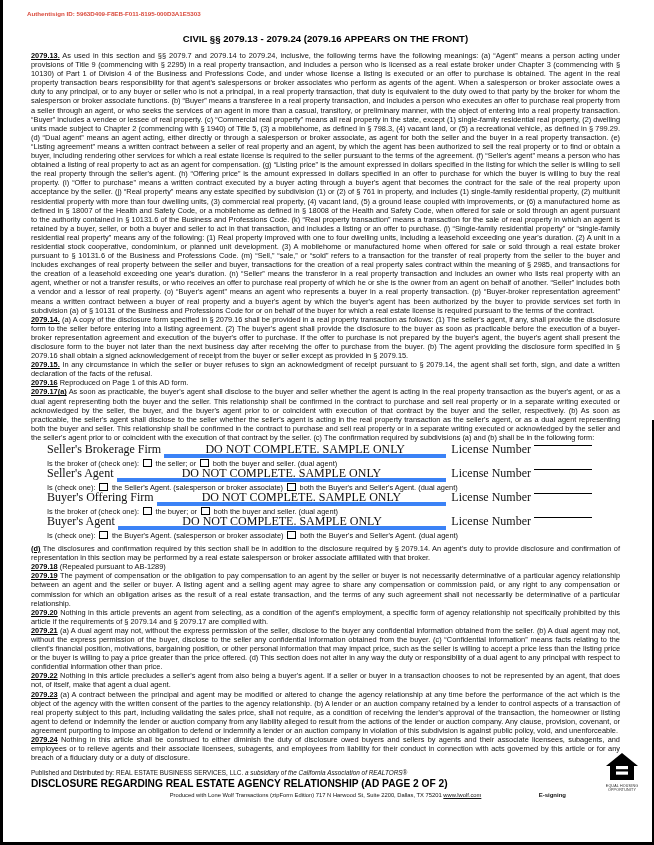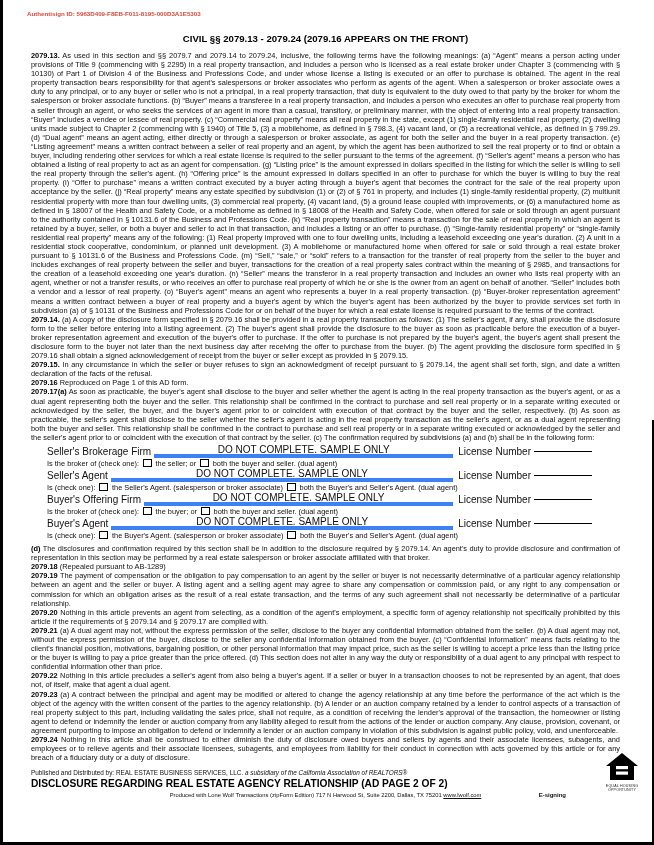--- a/index.html
+++ b/index.html
@@ -7,23 +7,23 @@
     position:relative;width:654px;height:845px;background:#fff;overflow:hidden;
     font-family:"Liberation Sans", sans-serif;color:#1c1c1c;box-sizing:border-box;
   }
   .edge-left{position:absolute;left:0;top:0;width:3px;height:845px;background:#000;}
   .edge-bottom{position:absolute;left:0;top:842px;width:654px;height:3px;background:#000;}
   .edge-right{position:absolute;right:0;top:420px;width:2px;height:425px;background:#000;}
   #content{padding:10px 34px 0 31px;}
   .authentisign{font-size:6.2px;color:#d94a3c;font-weight:bold;margin:0 0 8px -4px;}
   h1.title{font-size:9.6px;font-weight:bold;text-align:center;margin:16px 0 7px 0;color:#000;}
   p.st{font-size:7.4px;line-height:9.1px;text-align:justify;margin:0;color:#111;}
-  p.st b{color:#000;}
+  p.st b{color:#000;text-decoration:underline;}
   .conf{margin:3px 0 3px 0;padding:0 28px 0 16px;}
-  .frow{display:flex;align-items:center;font-size:10px;line-height:9px;height:12px;color:#111;}
+  .frow{display:flex;align-items:flex-start;font-size:12px;line-height:9px;height:12px;color:#111;font-family:Liberation Serif, serif;}
   .flabel{white-space:nowrap;padding-right:3px;}
   .fline{flex:1;border-bottom:4px solid #3b82f6;text-align:center;white-space:nowrap;}
   .lic{padding-left:5px;}
   .licline{width:58px;border-bottom:1px solid #000;}
   .crow{display:flex;align-items:center;font-size:7.4px;line-height:9px;height:12px;color:#111;}
   .cb{display:inline-block;width:6.5px;height:6.5px;border:1px solid #000;margin:0 4px;flex:0 0 auto;}
   .footer{margin-top:7px;}
   .pubrow{font-size:6.4px;color:#111;margin:0 0 2px 0;}
   .pubrow i{font-style:italic;}
   .rev{font-size:8.6px;font-weight:bold;color:#000;margin:0 0 3px 0;}

